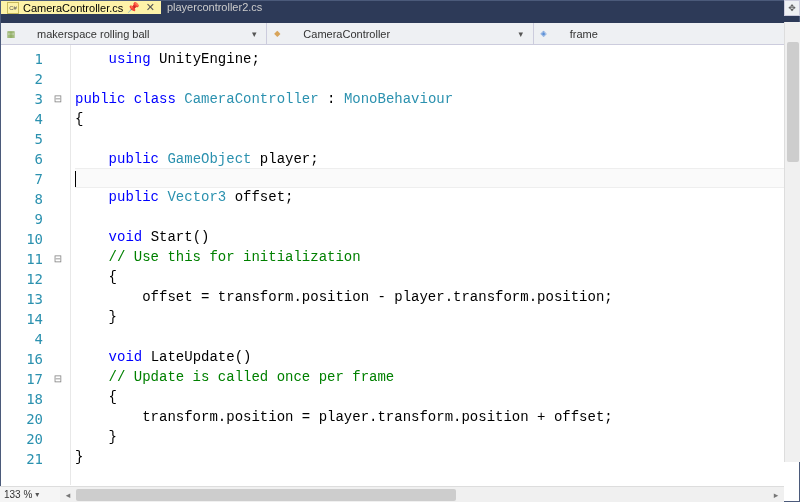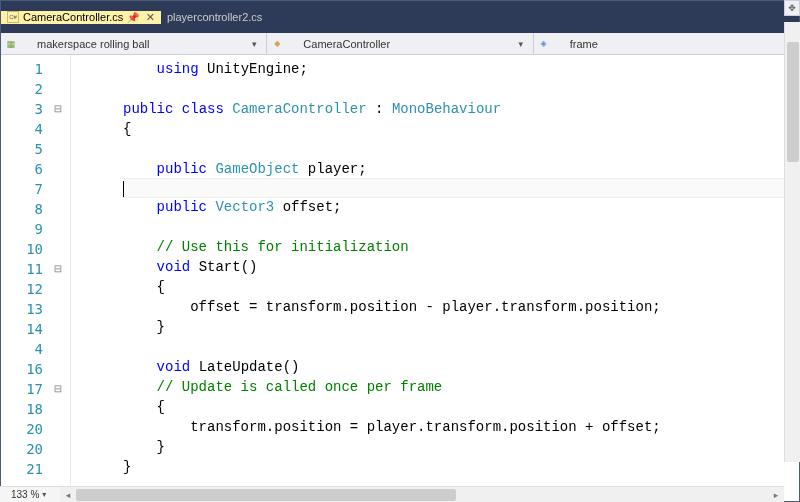--- a/index.html
+++ b/index.html
@@ -1,50 +1,50 @@
 <!DOCTYPE html>
 <html><head>
 <meta charset="utf-8">
 <style>
   * { box-sizing: border-box; margin: 0; padding: 0; }
   body { font-family: "Segoe UI", Tahoma, sans-serif; font-size: 12px; background: #fff; width: 800px; height: 502px; overflow: hidden; border: 1px solid #4b5a7a; }
-  .tab-bar { display: flex; background: #2d3a58; height: 32px; align-items: center; }
+  .tab-bar { display: flex; background: #2d3a58; height: 22px; align-items: flex-start; }
   .tab { display: flex; align-items: center; padding: 0 6px; font-size: 11px; color: #ccc; cursor: pointer; gap: 4px; }
   .tab.active { background: #fdf2a8; color: #000; }
   .tab-pin { color: #777; font-size: 10px; }
   .tab-close { color: #555; font-size: 11px; margin-left: 2px; }
   .nav-bar { display: flex; background: #eef0f3; border-bottom: 1px solid #ccd; height: 22px; align-items: center; }
   .nav-item { flex: 1; display: flex; align-items: center; padding: 0 4px; border-right: 1px solid #ccd; font-size: 11px; color: #333; gap: 20px; height: 100%; }
   .nav-arrow { width: 16px; text-align: center; color: #555; font-size: 9px; cursor: pointer; }
   .icon-proj, .icon-class, .icon-field, .icon-file { width: 12px; height: 12px; display: inline-flex; align-items: center; justify-content: center; font-size: 9px; }
   .icon-proj::before { content: "▦"; color: #7a9e3f; }
   .icon-class::before { content: "◆"; color: #d8a45a; font-size: 8px; }
   .icon-field::before { content: "◈"; color: #5a8fd8; font-size: 8px; }
   .icon-file { background: #fdf2a8; border: 1px solid #c9bb5e; font-size: 6px; line-height: 10px; }
   .icon-file::before { content: "C#"; color: #555; }
   .editor-wrap { display: flex; height: 440px; position: relative; }
   .gutter { width: 70px; background: #fff; border-right: 1px solid #e8e8e8; padding-top: 4px; }
   .code-area { flex: 1; font-family: Consolas, "Courier New", monospace; font-size: 14px; padding: 4px 0 0 4px; position: relative; overflow: hidden; }
   .line-row { display: flex; height: 20px; line-height: 20px; }
   .lineno { width: 50px; text-align: right; color: #2b91af; padding-right: 8px; font-family: Consolas, monospace; font-size: 14px; }
   .fold { width: 14px; text-align: center; color: #808080; font-size: 10px; cursor: pointer; }
-  .code-line { position: relative; height: 20px; line-height: 20px; white-space: pre; margin-left: 48px; }
+  .code-line { position: relative; height: 20px; line-height: 20px; white-space: pre; }
   .code-line.active { background: #fafafa; border-top: 1px solid #eee; border-bottom: 1px solid #eee; margin-top: -1px; margin-bottom: -1px; }
   .caret { display: inline-block; border-left: 1px solid #000; height: 16px; vertical-align: middle; }
   .kw { color: #0000ff; }
   .type { color: #2b91af; }
   .com { color: #008000; }
   .txt { color: #000; }
   .scroll-v { position: absolute; right: 0; top: 22px; width: 16px; height: 440px; background: #f0f0f0; border-left: 1px solid #ddd; }
   .scroll-v-thumb { position: absolute; top: 20px; left: 2px; width: 12px; height: 120px; background: #cdcdcd; border-radius: 2px; }
   .scroll-h { position: absolute; left: 60px; right: 16px; bottom: 0; height: 16px; background: #f0f0f0; border-top: 1px solid #ddd; display: flex; align-items: center; }
   .scroll-h-left, .scroll-h-right { width: 16px; text-align: center; color: #777; font-size: 9px; cursor: pointer; }
   .scroll-h-track { flex: 1; position: relative; height: 100%; }
   .scroll-h-thumb { position: absolute; left: 0; top: 2px; height: 12px; width: 380px; background: #cdcdcd; border-radius: 2px; }
-  .status-bar { position: absolute; bottom: 0; left: 0; height: 16px; width: 60px; display: flex; align-items: center; font-size: 10px; color: #333; padding-left: 11px; background: #f5f5f5; border-top: 1px solid #ddd; gap: 3px; }
+  .status-bar { position: absolute; bottom: 0; left: 0; height: 16px; width: 60px; display: flex; align-items: center; font-size: 10px; color: #333; padding-left: 4px; background: #f5f5f5; border-top: 1px solid #ddd; gap: 3px; }
   .zoom-arrow { font-size: 8px; color: #555; }
   .splitter { position: absolute; right: 0; top: 0; width: 16px; height: 16px; display: flex; align-items: center; justify-content: center; border: 1px solid #ccd; background: #eef0f3; color: #555; font-size: 9px; }
 </style>
 </head>
 <body>
 
 <div class="tab-bar">
   <div class="tab active">
     <span class="icon-file"></span>
     <span>CameraController.cs</span>
@@ -168,22 +168,22 @@
   <div class="code-area" id="code">
       <div class="code-line"><span class="txt">    </span><span class="kw">using</span><span class="txt"> </span><span class="txt">UnityEngine</span><span class="txt">;</span></div>
       <div class="code-line"></div>
       <div class="code-line"><span class="kw">public</span><span class="txt"> </span><span class="kw">class</span><span class="txt"> </span><span class="type">CameraController</span><span class="txt"> : </span><span class="type">MonoBehaviour</span></div>
       <div class="code-line"><span class="txt">{</span></div>
       <div class="code-line"></div>
       <div class="code-line"><span class="txt">    </span><span class="kw">public</span><span class="txt"> </span><span class="type">GameObject</span><span class="txt"> player;</span></div>
       <div class="code-line active"><span class="caret"></span></div>
       <div class="code-line"><span class="txt">    </span><span class="kw">public</span><span class="txt"> </span><span class="type">Vector3</span><span class="txt"> offset;</span></div>
       <div class="code-line"></div>
+      <div class="code-line"><span class="txt">    </span><span class="kw">void</span><span class="txt"> </span><span class="txt">Start</span><span class="txt">()</span></div>
       <div class="code-line"><span class="txt">    </span><span class="com">// Use this for initialization</span></div>
-      <div class="code-line"><span class="txt">    </span><span class="kw">void</span><span class="txt"> </span><span class="txt">Start</span><span class="txt">()</span></div>
       <div class="code-line"><span class="txt">    {</span></div>
       <div class="code-line"><span class="txt">        offset = transform.position - player.transform.position;</span></div>
       <div class="code-line"><span class="txt">    }</span></div>
       <div class="code-line"></div>
       <div class="code-line"><span class="txt">    </span><span class="kw">void</span><span class="txt"> </span><span class="txt">LateUpdate</span><span class="txt">()</span></div>
       <div class="code-line"><span class="txt">    </span><span class="com">// Update is called once per frame</span></div>
       <div class="code-line"><span class="txt">    {</span></div>
       <div class="code-line"><span class="txt">        transform.position = player.transform.position + offset;</span></div>
       <div class="code-line"><span class="txt">    }</span></div>
       <div class="code-line"><span class="txt">}</span></div>

